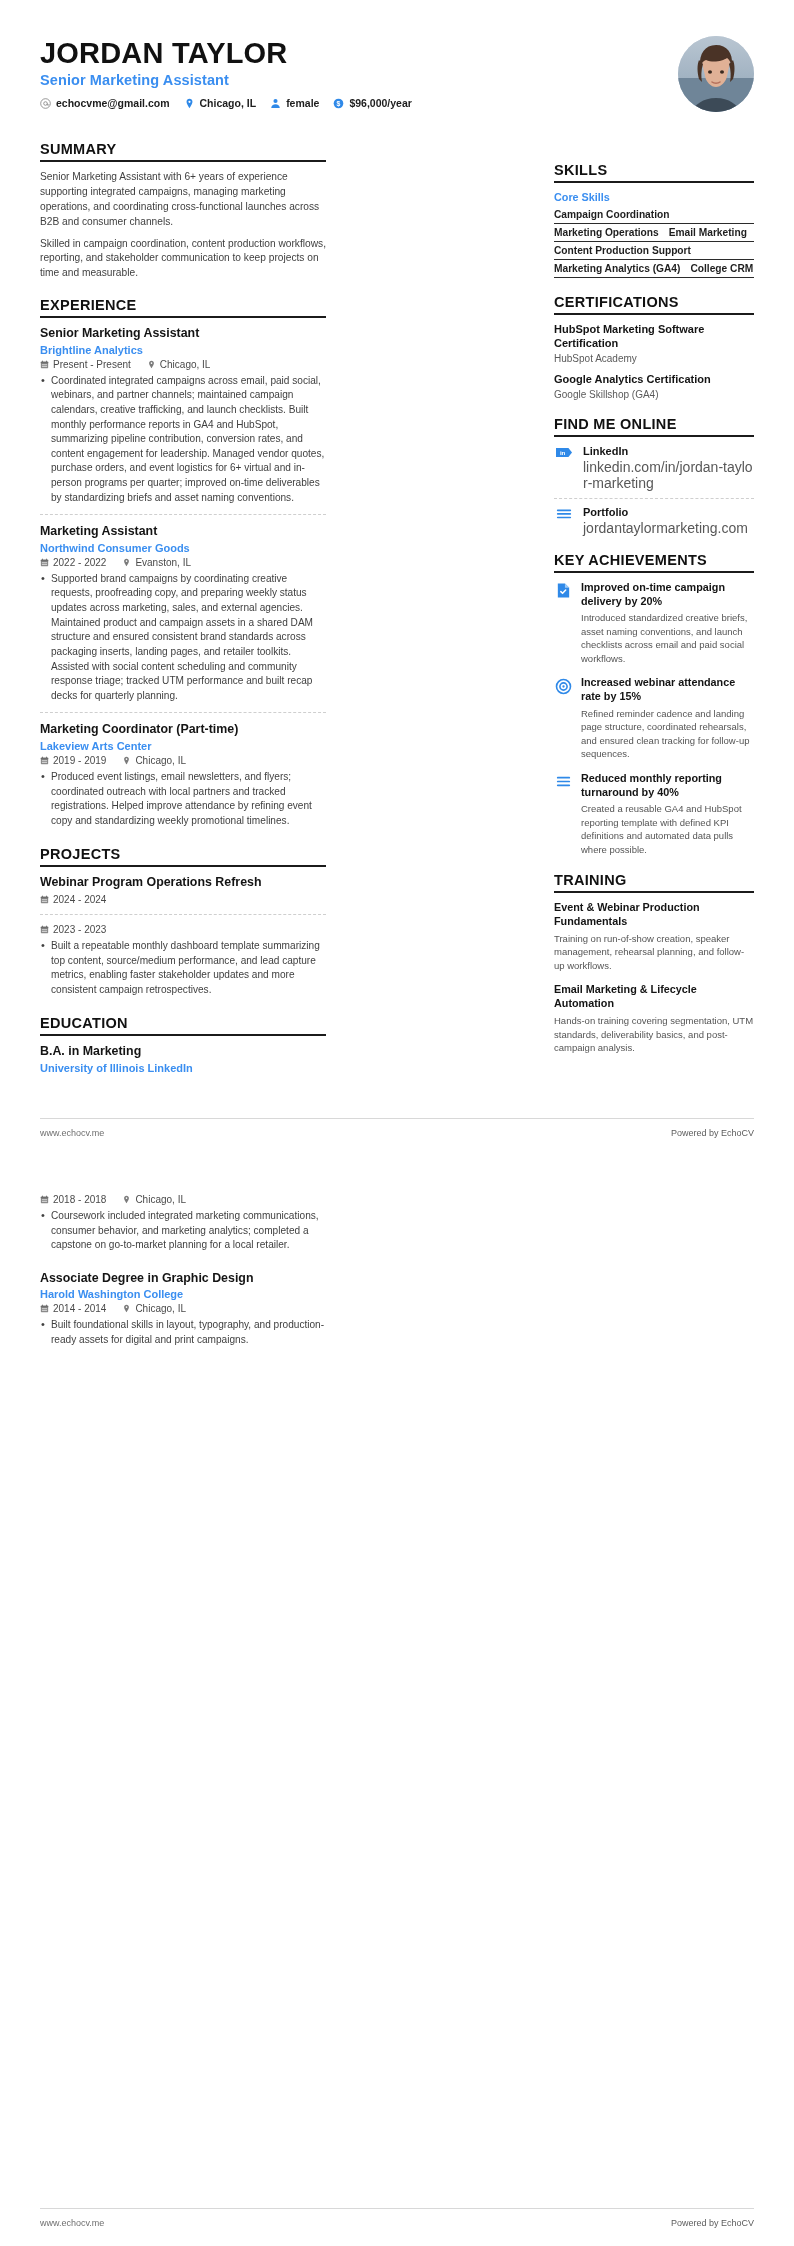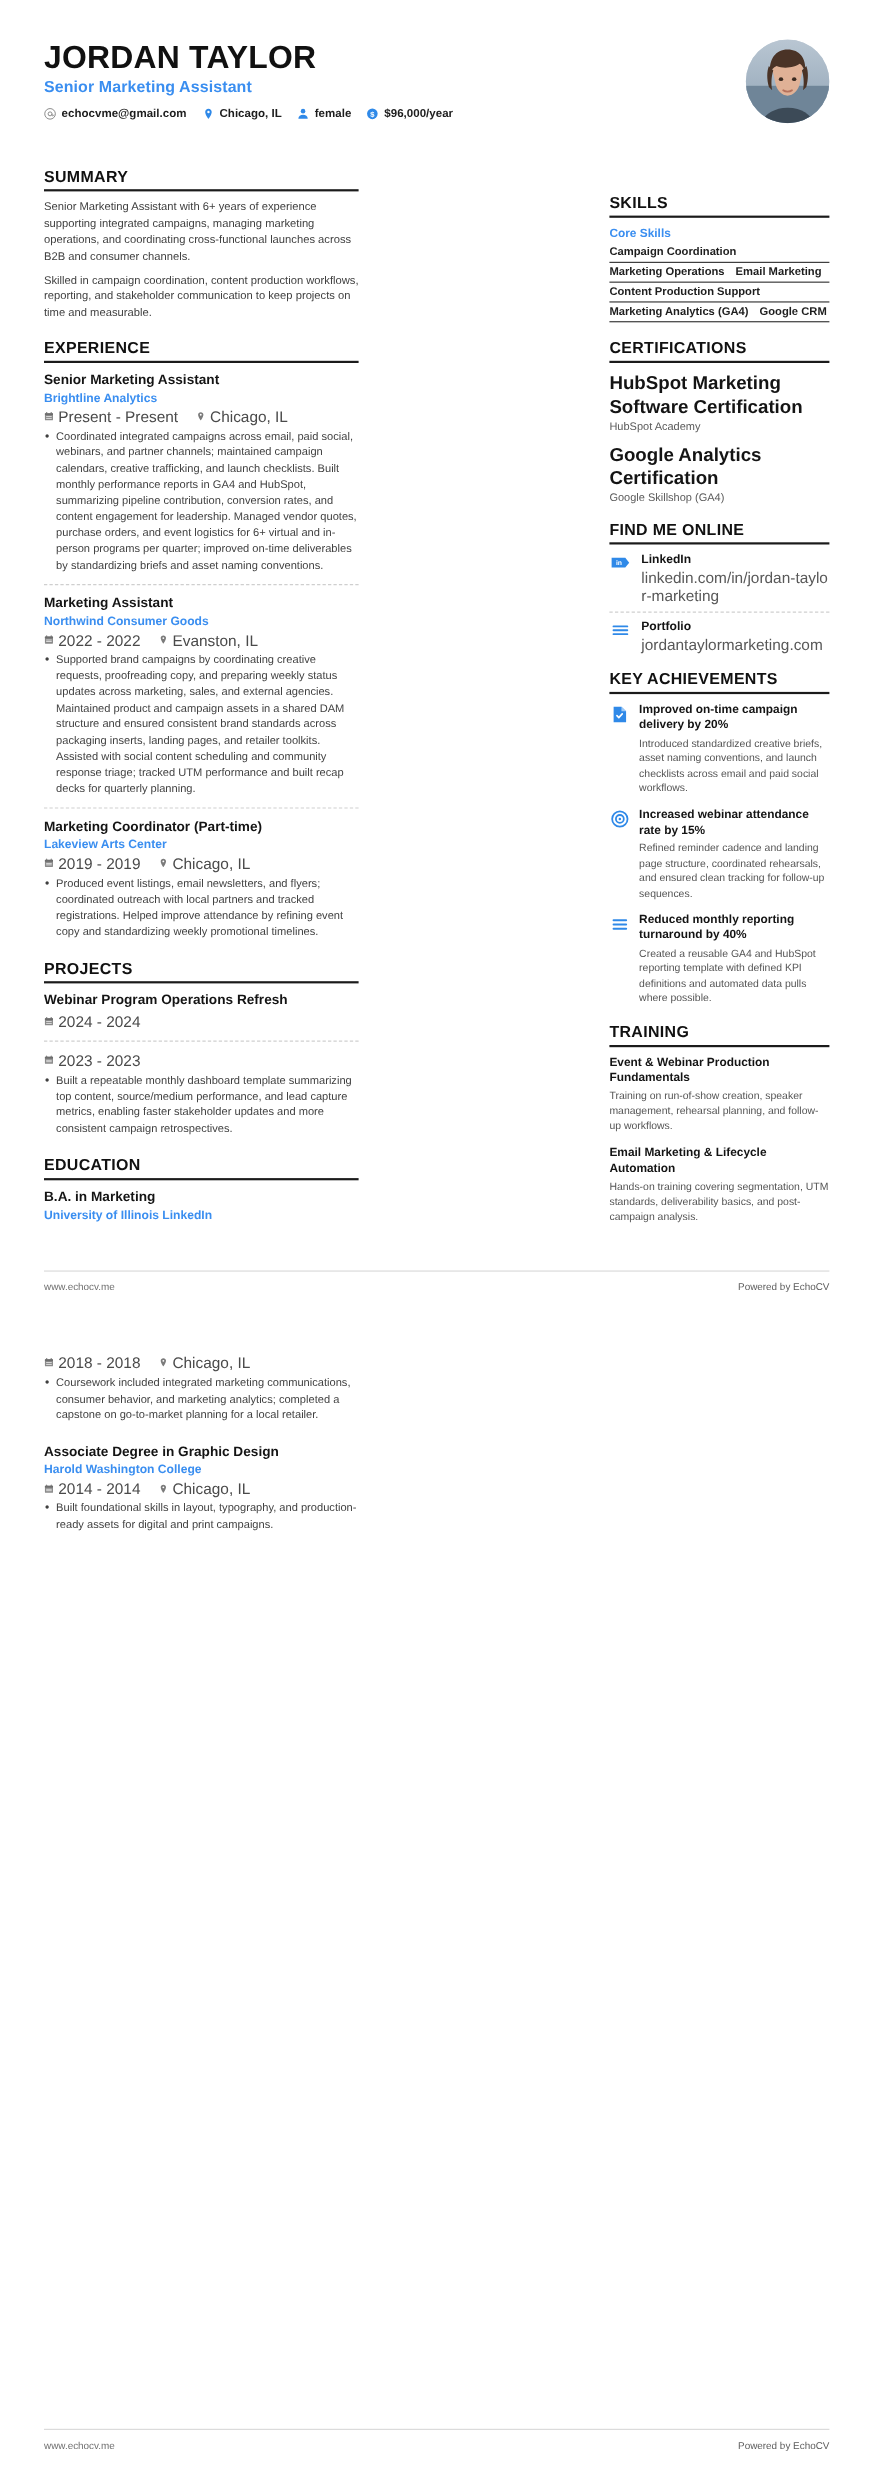--- a/index.html
+++ b/index.html
@@ -37,41 +37,41 @@
   .c-ico svg { display: block; }
 
   .avatar {
     width: 76px; height: 76px; border-radius: 50%;
     overflow: hidden; flex: 0 0 76px; margin-top: 2px;
     background: #c8d2dc; position: relative;
   }
   .avatar svg { display: block; width: 100%; height: 100%; }
 
   
-  .cols { display: flex; gap: 26px; margin-top: 41px; align-items: flex-end; }
+  .cols { display: flex; gap: 26px; margin-top: 29px; align-items: center; }
   .col-left { width: 286px; flex: 0 0 286px; }
   .col-right { width: 200px; flex: 0 0 200px; margin-left: auto; }
 
   .sec-title {
     font-size: 14.5px; font-weight: bold; letter-spacing: .3px;
     color: #111; text-transform: uppercase;
   }
   .sec-rule { border-bottom: 2px solid #1b1b1b; margin-top: 3px; }
   .section { margin-bottom: 16px; }
   .section-body { margin-top: 8px; }
 
   .para { font-size: 10.2px; line-height: 1.46; color: #3f3f3f; margin-bottom: 7px; }
   .para:last-child { margin-bottom: 0; }
 
   .entry { padding-bottom: 9px; margin-bottom: 9px; border-bottom: 1px dashed #cfcfcf; }
   .entry.last { border-bottom: none; padding-bottom: 2px; margin-bottom: 0; }
   .entry-title { font-size: 12.4px; font-weight: bold; color: #141414; line-height: 1.25; }
   .entry-org { font-size: 11px; font-weight: bold; color: #3a8ef0; margin-top: 2px; }
   .meta-row { display: flex; align-items: center; gap: 16px; margin-top: 3px; }
-  .meta { display: flex; align-items: center; gap: 4px; font-size: 14px; color: #4a4a4a; }
+  .meta { display: flex; align-items: center; gap: 4px; font-size: 10px; color: #4a4a4a; }
   .meta .c-ico { width: 9px; height: 9px; }
 
   ul.bullets { list-style: none; margin-top: 4px; }
   ul.bullets li {
     position: relative; padding-left: 11px;
     font-size: 10.1px; line-height: 1.45; color: #3f3f3f;
   }
   ul.bullets li::before {
     content: "•"; position: absolute; left: 1px; top: -1px;
     color: #3f3f3f; font-size: 11px;
@@ -81,21 +81,21 @@
   .skill-group-label { font-size: 10.8px; font-weight: bold; color: #3a8ef0; margin-bottom: 3px; }
   .skill-row {
     display: flex; gap: 10px; flex-wrap: nowrap;
     border-bottom: 1px solid #2b2b2b; padding: 3px 0;
   }
   .skill-row:last-child { }
   .skill-chip { font-size: 10.2px; font-weight: bold; color: #1e1e1e; white-space: nowrap; }
 
   .cert { margin-bottom: 9px; }
   .cert:last-child { margin-bottom: 0; }
-  .cert-name { font-size: 17px; font-weight: bold; color: #141414; line-height: 1.25; }
+  .cert-name { font-size: 11px; font-weight: bold; color: #141414; line-height: 1.25; }
   .cert-issuer { font-size: 10px; color: #5a5a5a; margin-top: 2px; }
 
   .link-item { display: flex; gap: 9px; align-items: flex-start;
     padding-bottom: 7px; margin-bottom: 7px; border-bottom: 1px dashed #cfcfcf; }
   .link-item.last { border-bottom: none; margin-bottom: 0; padding-bottom: 0; }
   .link-ico { flex: 0 0 20px; width: 20px; height: 17px; display: flex; align-items: center; justify-content: center; }
   .link-title { font-size: 11px; font-weight: bold; color: #141414; }
   .link-url { font-size: 14px; color: #585858; margin-top: 2px; word-break: break-all; }
 
   .ach-item { display: flex; gap: 9px; align-items: flex-start; margin-bottom: 11px; }
@@ -393,21 +393,21 @@
             </div>
             <div class="skill-row">
               <span class="skill-chip">Marketing Operations</span>
               <span class="skill-chip">Email Marketing</span>
             </div>
             <div class="skill-row">
               <span class="skill-chip">Content Production Support</span>
             </div>
             <div class="skill-row">
               <span class="skill-chip">Marketing Analytics (GA4)</span>
-              <span class="skill-chip">Google CRM</span>
+              <span class="skill-chip">College CRM</span>
             </div>
           </div>
         </div>
 
         <div class="section">
           <div class="sec-title">CERTIFICATIONS</div>
           <div class="sec-rule"></div>
           <div class="section-body">
             <div class="cert">
               <div class="cert-name">HubSpot Marketing Software Certification</div>

